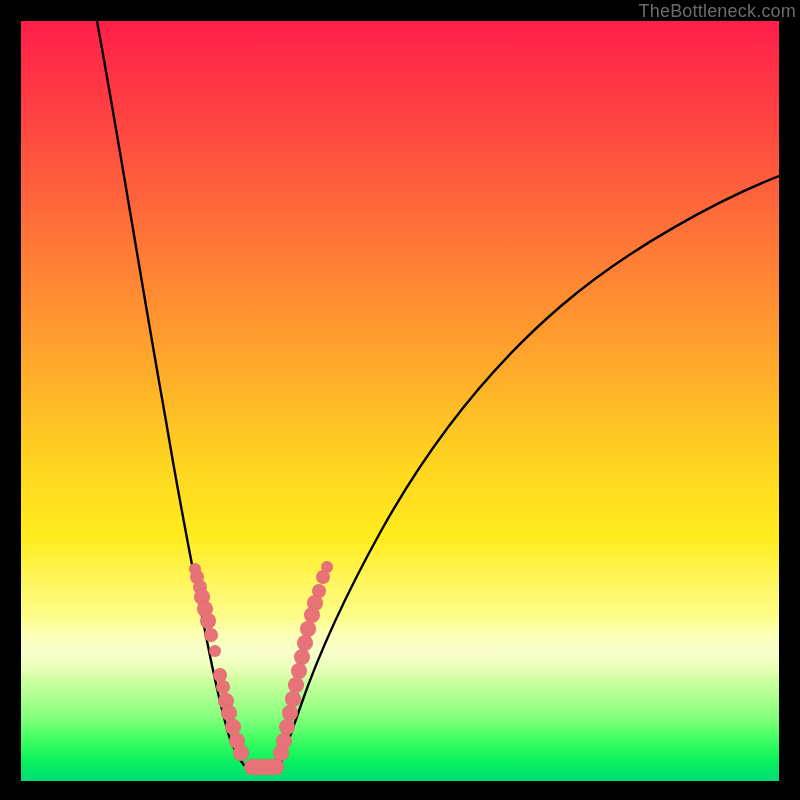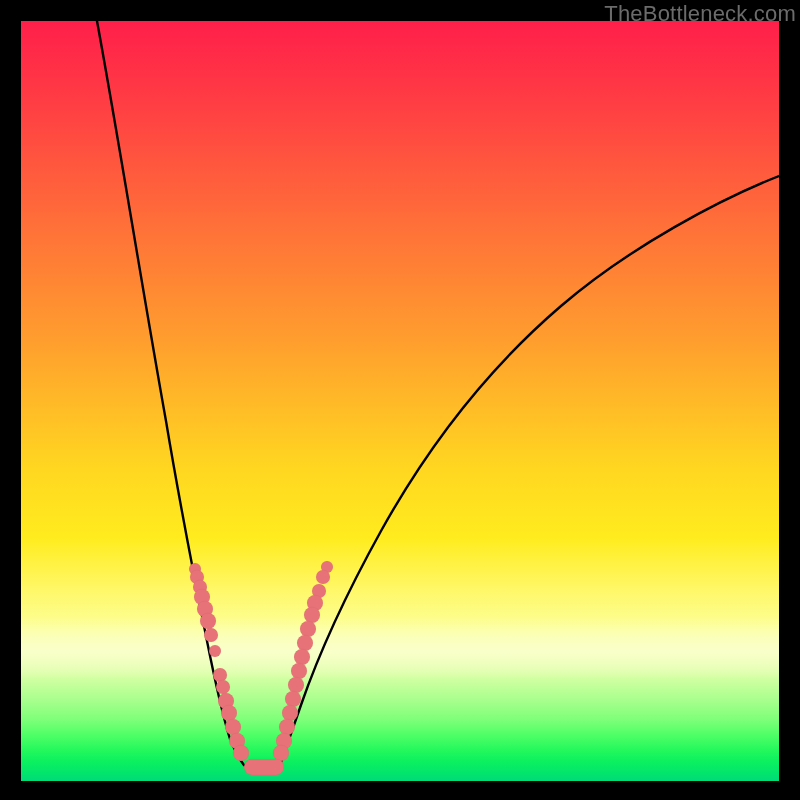--- a/index.html
+++ b/index.html
@@ -61,21 +61,21 @@
       rgba(255,255,225,0.55) 55%,
       rgba(255,255,225,0.30) 80%,
       rgba(255,255,225,0.00) 100%
     );
   }
   .watermark {
     position: absolute;
     top: 1px;
     right: 4px;
     color: #6b6b6b;
-    font-size: 22px;
+    font-size: 18px;
     font-weight: 500;
     letter-spacing: 0.2px;
   }
   svg.curves {
     position: absolute;
     left: 0;
     top: 0;
     width: 758px;
     height: 760px;
   }

